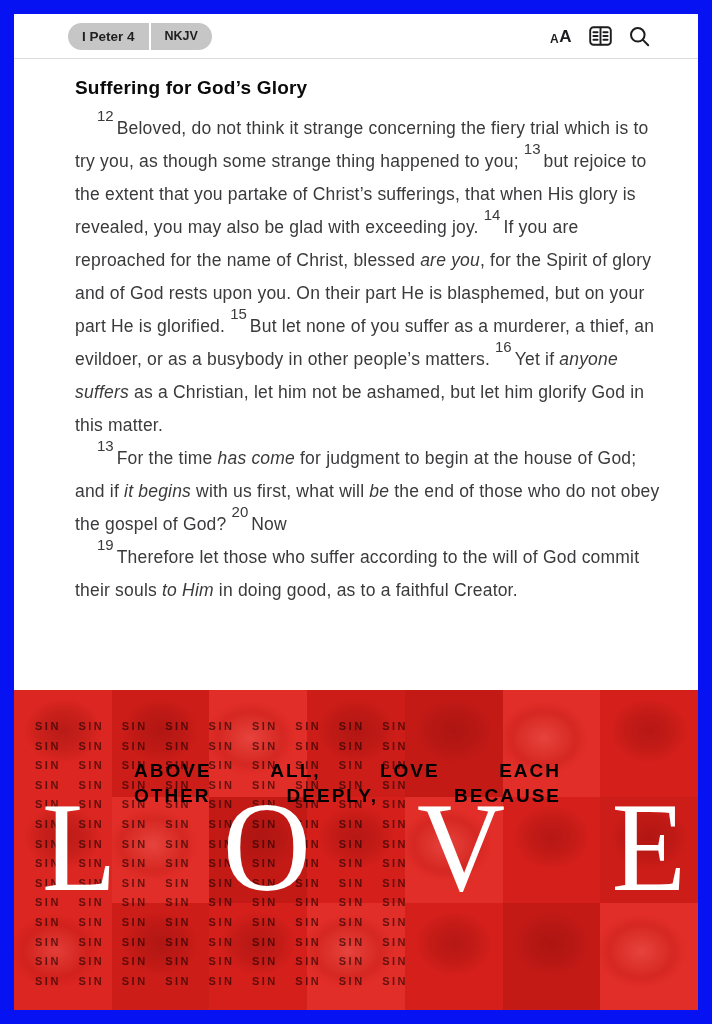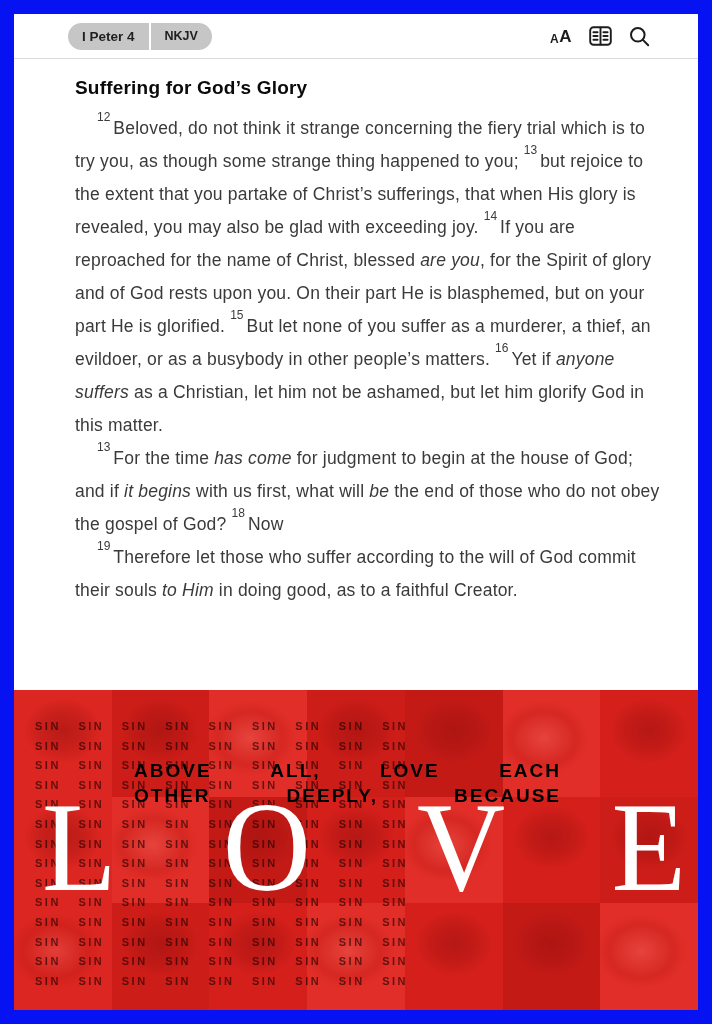--- a/index.html
+++ b/index.html
@@ -60,21 +60,21 @@
     font-size:17.5px; line-height:33px; letter-spacing:0.2px;
   }
   .passage h1 {
     font-size:19px; line-height:22px; font-weight:700;
     color:#0a0a0a; margin:0 0 13px 0; letter-spacing:0.2px;
   }
   .passage p.verse { margin:0; text-indent:22px; }
   .passage p.poem  { margin:13px 0; text-indent:0; }
   .poem-line { display:block; }
   .passage sup {
-    font-size:12px; line-height:0;
+    font-size:15px; line-height:0;
     position:relative; top:-6px;
     margin-right:3px; letter-spacing:0;
   }
   .passage em { font-style:italic; }
 
   
   .verse-image {
     position:relative; height:320px; flex:none;
     background:var(--image-red,#d81d1a);
     overflow:hidden; cursor:pointer;
@@ -167,21 +167,21 @@
             </svg>
           </span>
         </button>
       </div>
     </header>
 
     <main class="passage">
       <h1>Suffering for God’s Glory</h1>
       <div id="blocks">
           <p class="verse"><sup>12</sup>Beloved, do not think it strange concerning the fiery trial which is to try you, as though some strange thing happened to you; <sup>13</sup>but rejoice to the extent that you partake of Christ’s sufferings, that when His glory is revealed, you may also be glad with exceeding joy. <sup>14</sup>If you are reproached for the name of Christ, blessed <em>are you</em>, for the Spirit of glory and of God rests upon you. On their part He is blasphemed, but on your part He is glorified. <sup>15</sup>But let none of you suffer as a murderer, a thief, an evildoer, or as a busybody in other people’s matters. <sup>16</sup>Yet if <em>anyone suffers</em> as a Christian, let him not be ashamed, but let him glorify God in this matter.</p>
-          <p class="verse"><sup>13</sup>For the time <em>has come</em> for judgment to begin at the house of God; and if <em>it begins</em> with us first, what will <em>be</em> the end of those who do not obey the gospel of God? <sup>18</sup>Now</p>
+          <p class="verse"><sup>13</sup>For the time <em>has come</em> for judgment to begin at the house of God; and if <em>it begins</em> with us first, what will <em>be</em> the end of those who do not obey the gospel of God? <sup>20</sup>Now</p>
           <p class="verse"><sup>19</sup>Therefore let those who suffer according to the will of God commit their souls <em>to Him</em> in doing good, as to a faithful Creator.</p>
         </div>
     </main>
 
     <figure class="verse-image">
       <div class="collage" id="collage">
           <div class="tile"></div>
           <div class="tile"></div>
           <div class="tile"></div>
           <div class="tile"></div>

